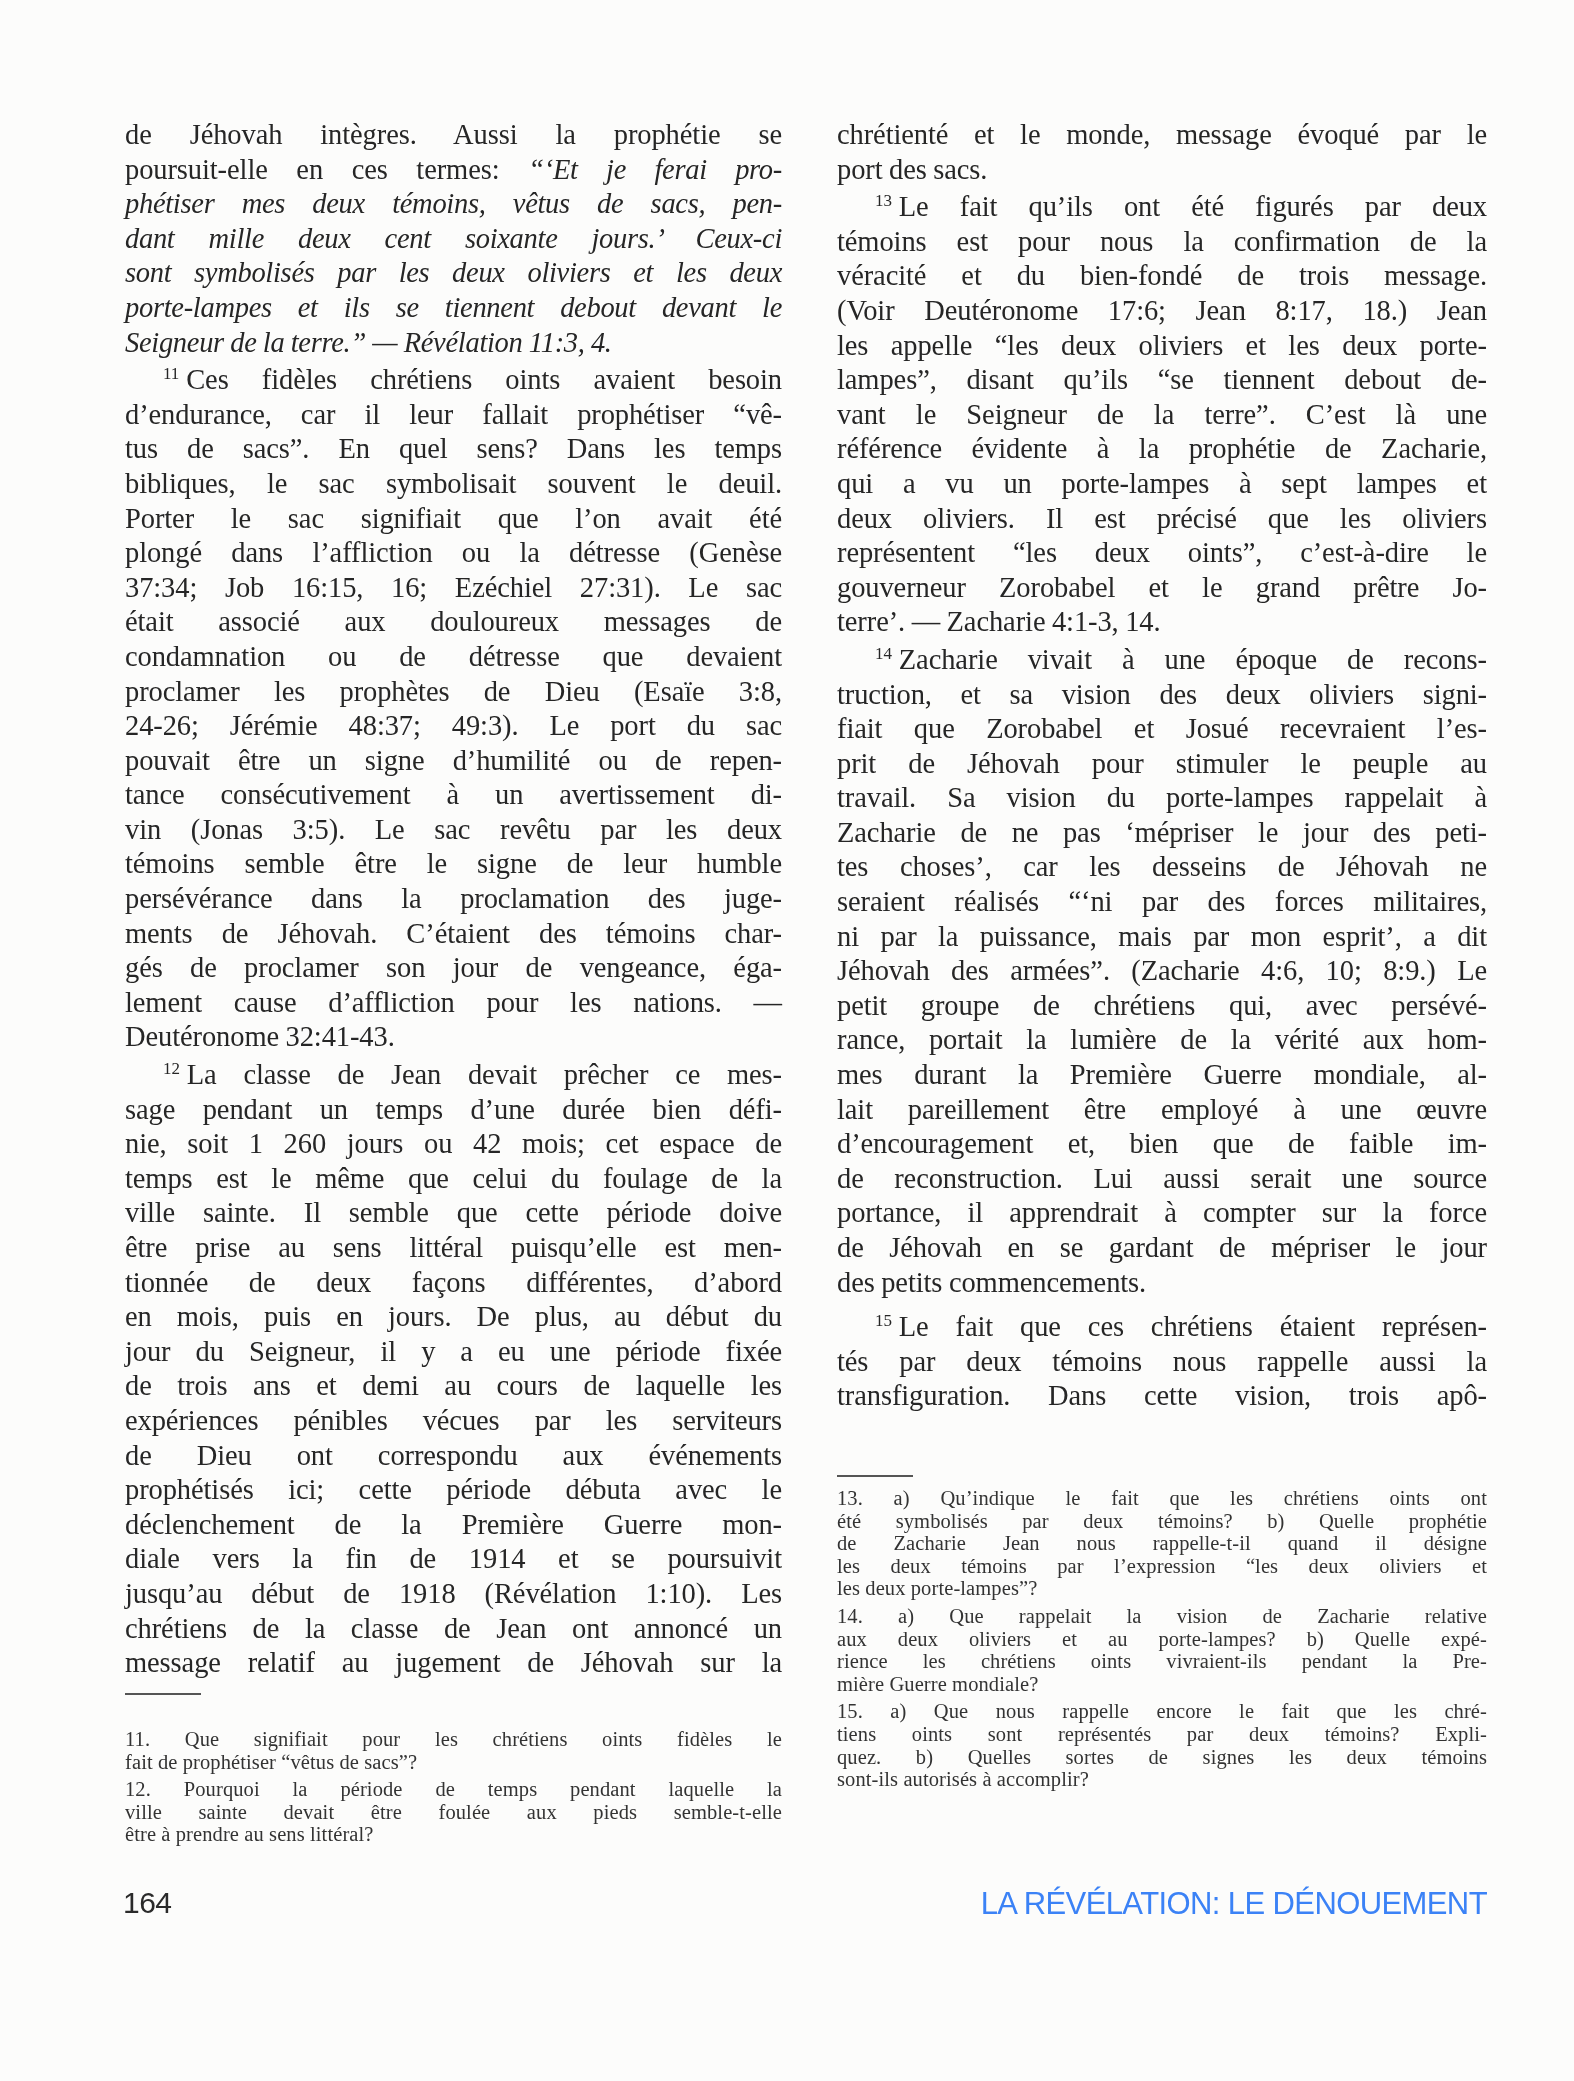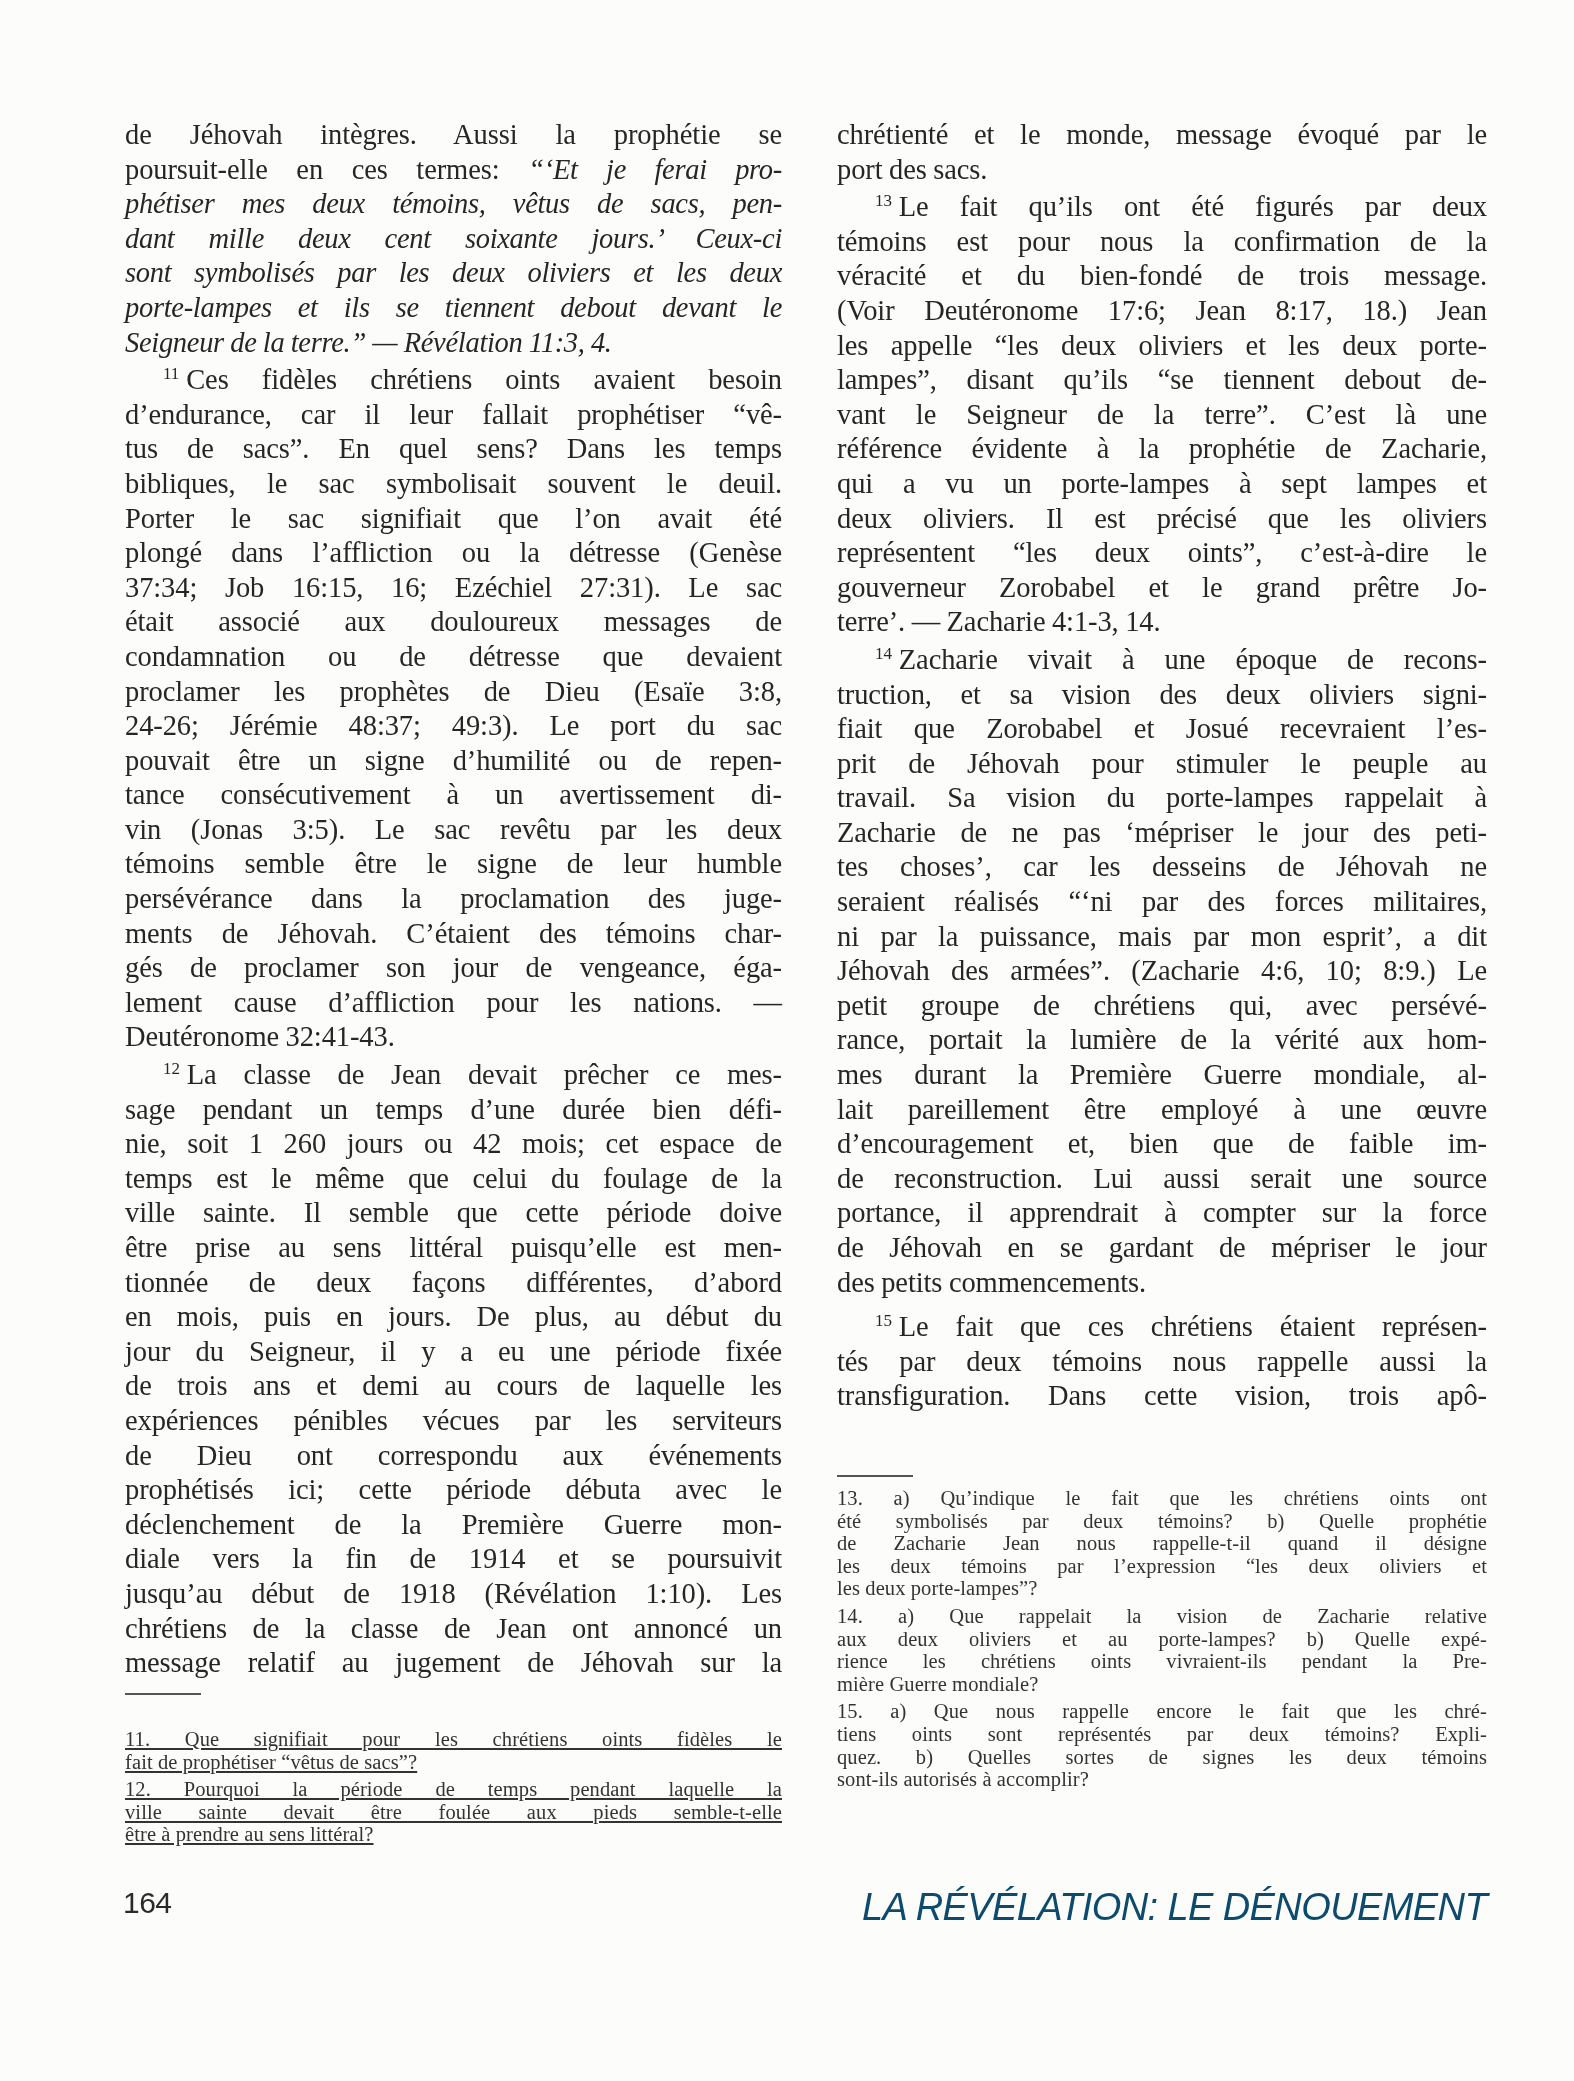--- a/index.html
+++ b/index.html
@@ -45,21 +45,21 @@
     height: 1.5px;
     background: #555;
   }
   #rule-left  { left: 125px; top: 1693px; width: 76px; }
   #rule-right { left: 837px; top: 1475px; width: 76px; }
 
   .fn {
     position: absolute;
     color: #333;
   }
-  #fn-left  { left: 125px; top: 1728px; width: 657px; text-decoration: underline; }
+  #fn-left  { left: 125px; top: 1728px; width: 657px; }
   #fn-right { left: 837px; top: 1487px; width: 650px; }
   .fn .fline {
     display: block;
     font-size: 20.5px;
     line-height: 22.6px;
     height: 22.6px;
     white-space: nowrap;
     text-align: justify;
     text-align-last: justify;
     letter-spacing: 0.1px;
@@ -72,25 +72,24 @@
     left: 123px; top: 1886px;
     font-family: "Liberation Sans", "DejaVu Sans", sans-serif;
     font-size: 30px;
     color: #2a2a2a;
     letter-spacing: -0.5px;
   }
   #running-title {
     position: absolute;
     right: 87px; top: 1886px;
     font-family: "Liberation Sans", "DejaVu Sans", sans-serif;
-    font-size: 38px;
-    color: #0c4a6e;
+    font-size: 31px;
+    color: #3b82f6;
     letter-spacing: -0.6px;
     font-weight: normal;
-    font-style: italic;
   }
 </style>
 </head>
 <body>
 
 <div id="col-left" class="col">
 
   <div>
     <span class="line">de Jéhovah intègres. Aussi la prophétie se</span>
     <span class="line"><span>poursuit-elle en ces termes: </span><span class="bi">“‘Et je ferai pro-</span></span>

